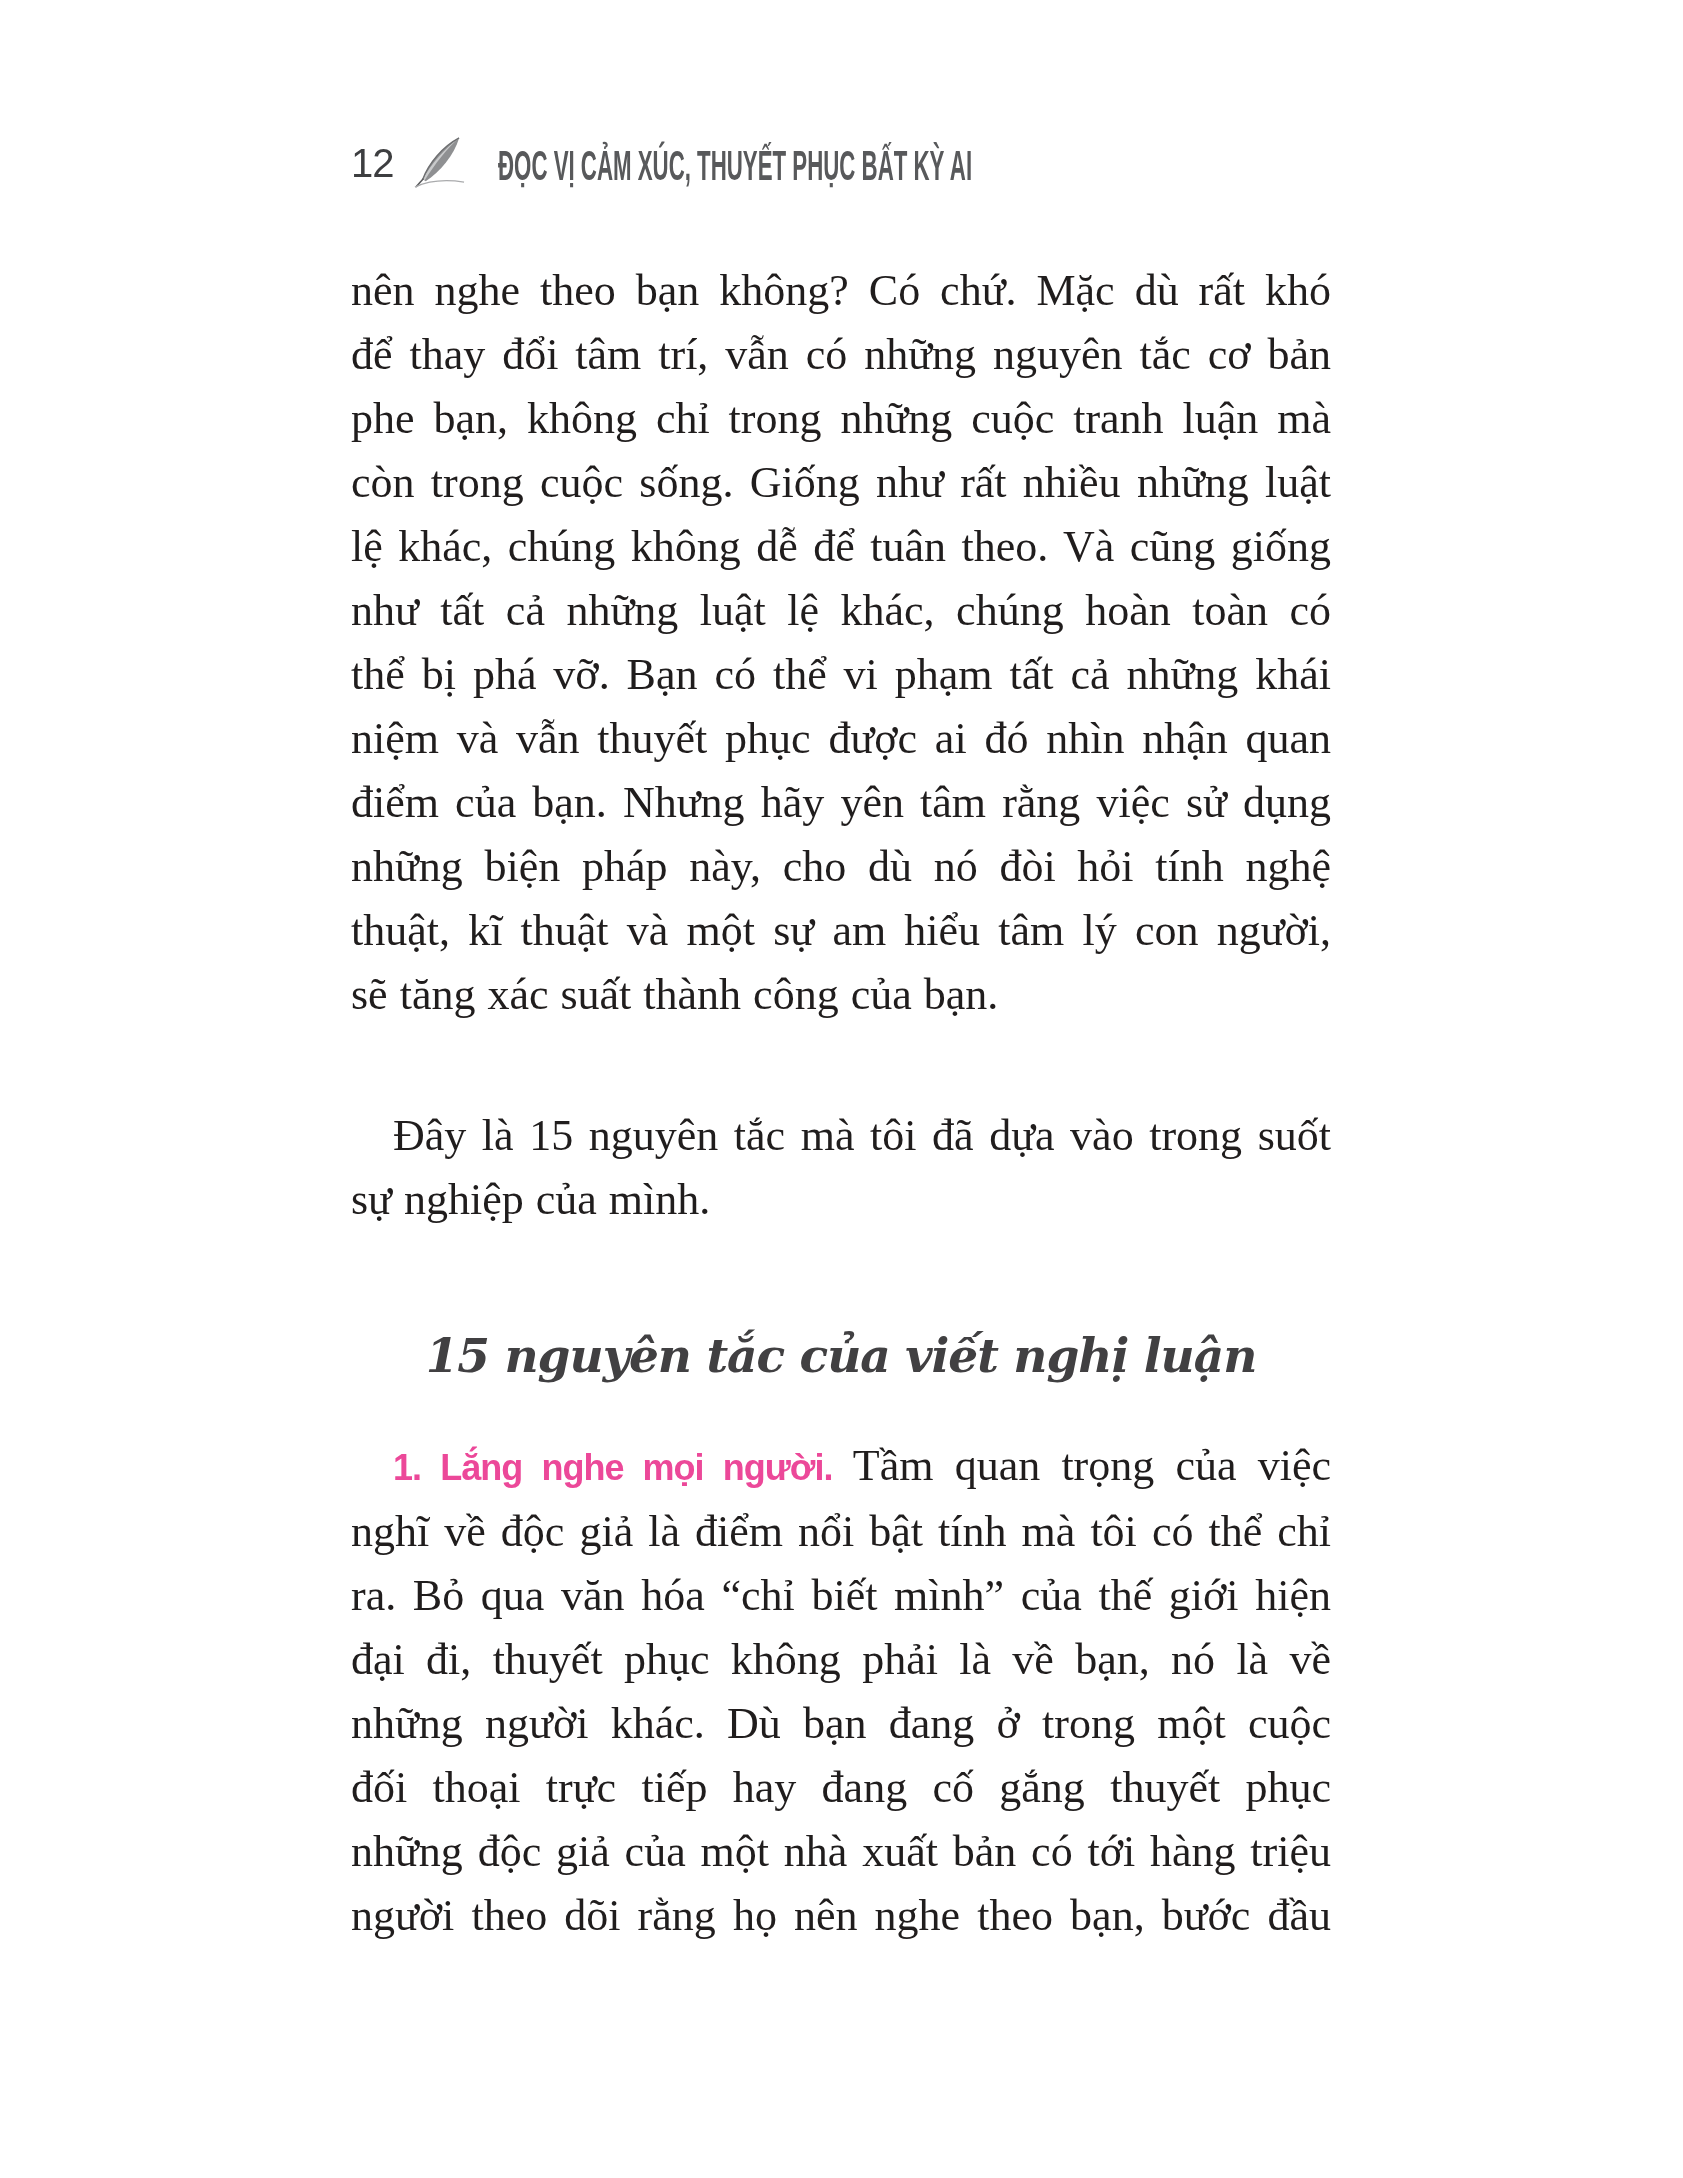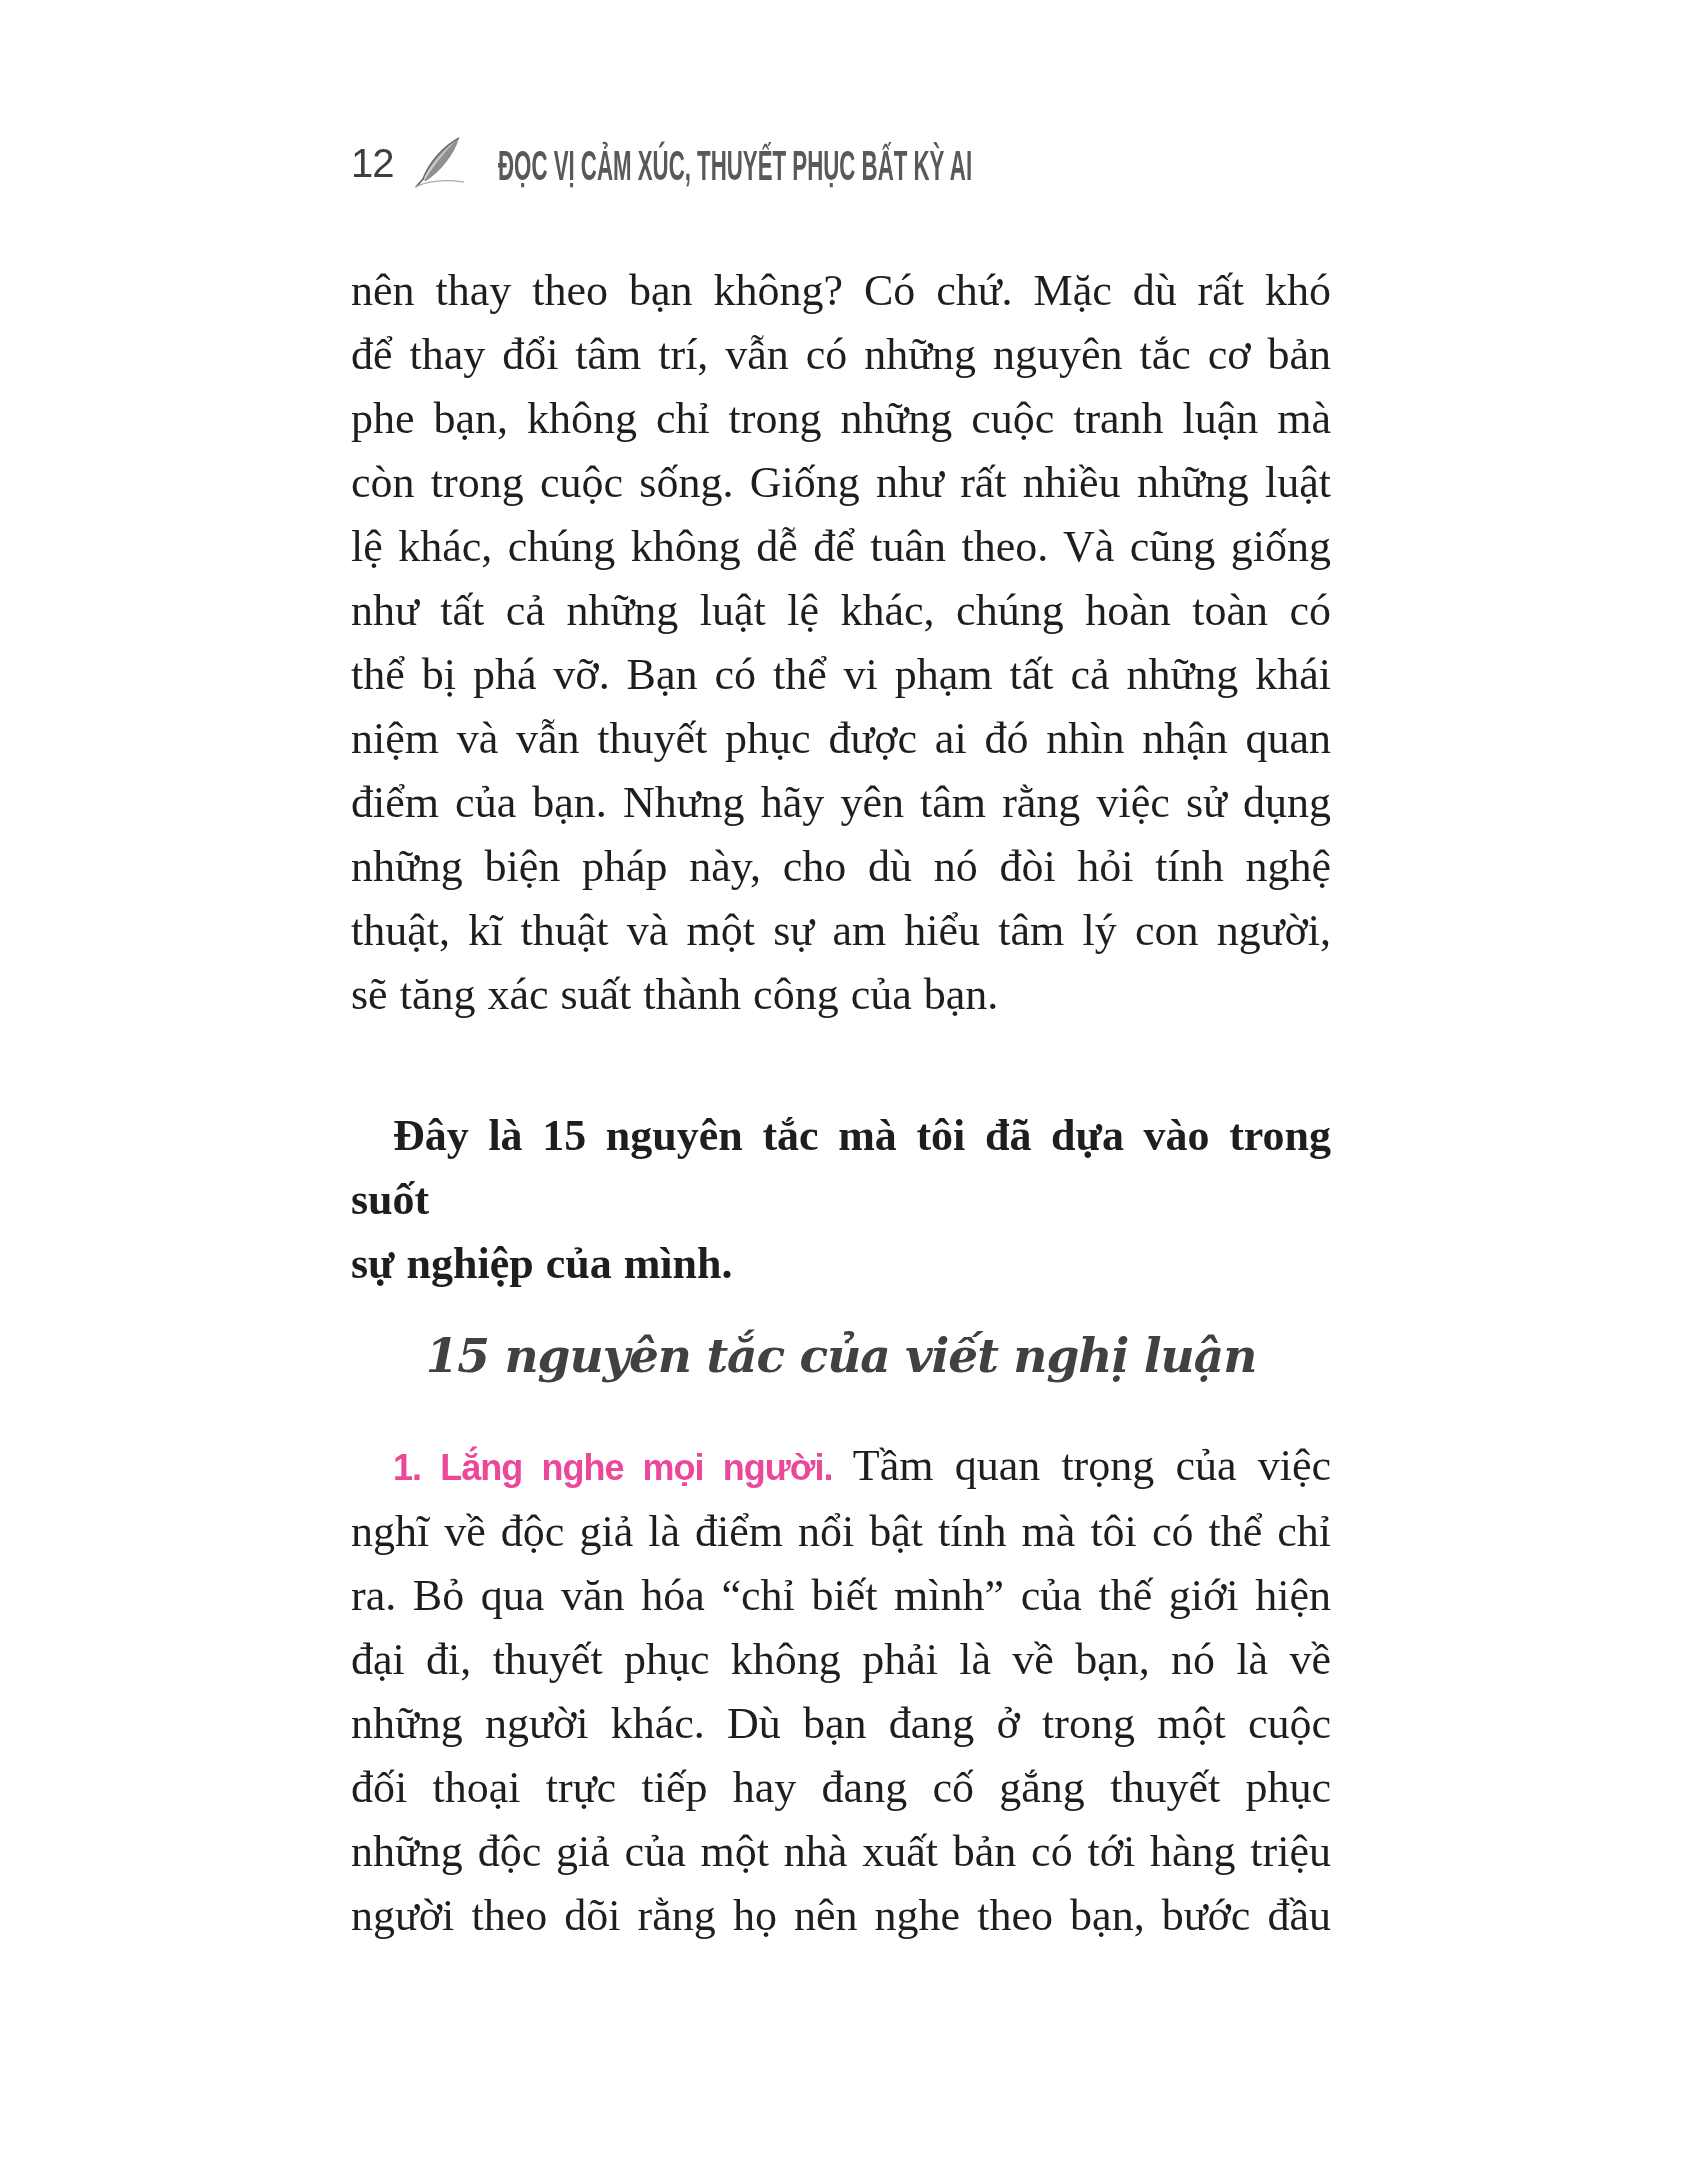--- a/index.html
+++ b/index.html
@@ -33,21 +33,21 @@
     text-align:justify;text-align-last:justify;
     word-spacing:1px;
   }
   .line.left-last{text-align-last:left;}
   .line.indent{text-indent:42px;}
   .lead{
     font-family:"Liberation Sans","DejaVu Sans",sans-serif;
     font-weight:700;font-size:36px;color:#ec4899;letter-spacing:-1px;
   }
   #para1{top:259px;}
-  #para2{top:1104px;font-weight:bold;}
+  #para2{top:1104px;}
   .section-heading{
     position:absolute;top:1324px;left:351px;width:980px;
     text-align:center;
     font-family:"DejaVu Serif",serif;
     font-style:italic;font-weight:700;
     font-size:47px;line-height:64px;color:#414042;
     letter-spacing:-1px;
   }
   #para3{top:1434px;}
 </style>
@@ -64,21 +64,21 @@
         <path d="M13 45 C21 30, 36 13, 50 3 C38 13, 25 30, 15 46 Z" fill="#c9cacb"></path>
         <path d="M13 45 C19 29, 33 12, 50 3" fill="none" stroke="#6d6e70" stroke-width="1.4"></path>
         <path d="M13.5 44.5 L6 53" stroke="#58595b" stroke-width="1.6" fill="none"></path>
         <path d="M5 53 C18 47, 36 45, 55 48" stroke="#aaabad" stroke-width="1.4" fill="none"></path>
       </svg>
     </div>
     <div class="header-title">ĐỌC VỊ CẢM XÚC, THUYẾT PHỤC BẤT KỲ AI</div>
   </div>
 
   <div class="text-block" id="para1">
-      <div class="line">nên thay theo bạn không? Có chứ. Mặc dù rất khó</div>
+      <div class="line">nên nghe theo bạn không? Có chứ. Mặc dù rất khó</div>
       <div class="line">để thay đổi tâm trí, vẫn có những nguyên tắc cơ bản</div>
       <div class="line">phe bạn, không chỉ trong những cuộc tranh luận mà</div>
       <div class="line">còn trong cuộc sống. Giống như rất nhiều những luật</div>
       <div class="line">lệ khác, chúng không dễ để tuân theo. Và cũng giống</div>
       <div class="line">như tất cả những luật lệ khác, chúng hoàn toàn có</div>
       <div class="line">thể bị phá vỡ. Bạn có thể vi phạm tất cả những khái</div>
       <div class="line">niệm và vẫn thuyết phục được ai đó nhìn nhận quan</div>
       <div class="line">điểm của bạn. Nhưng hãy yên tâm rằng việc sử dụng</div>
       <div class="line">những biện pháp này, cho dù nó đòi hỏi tính nghệ</div>
       <div class="line">thuật, kĩ thuật và một sự am hiểu tâm lý con người,</div>

